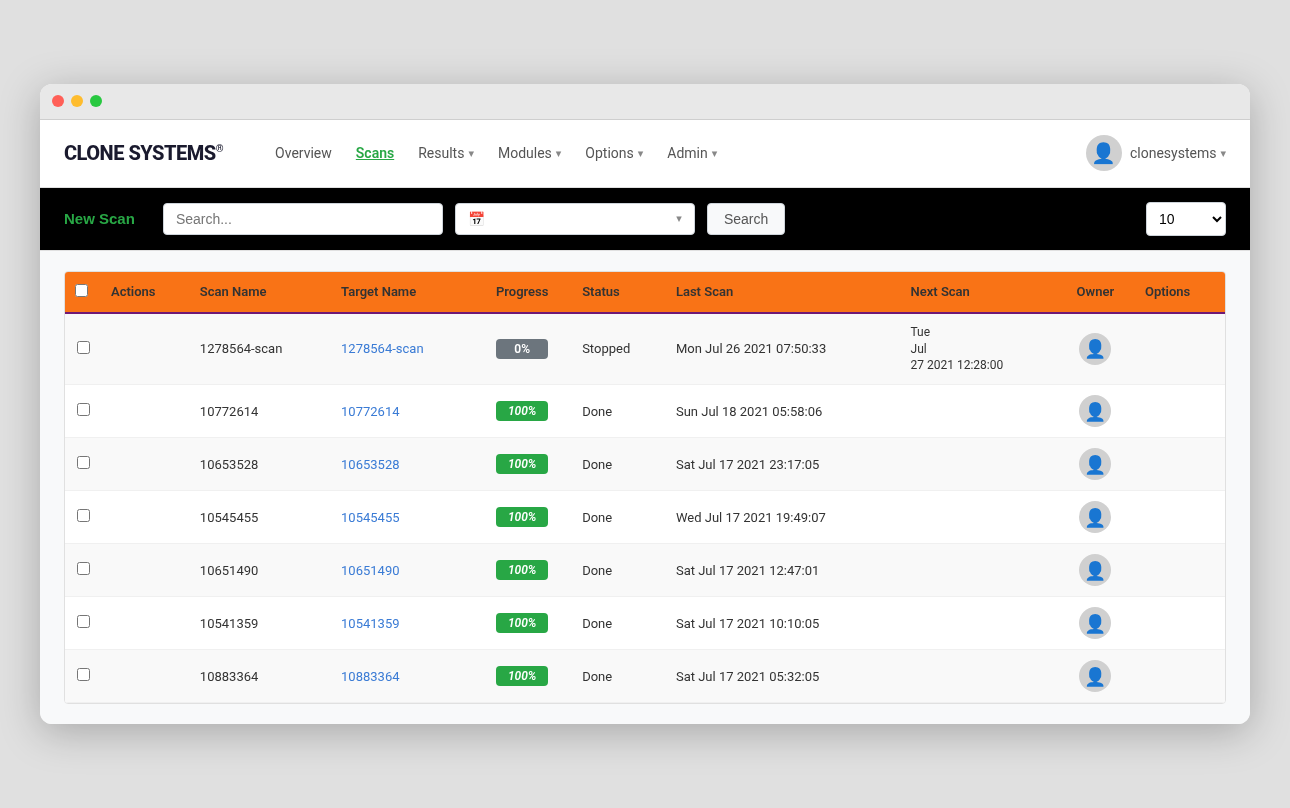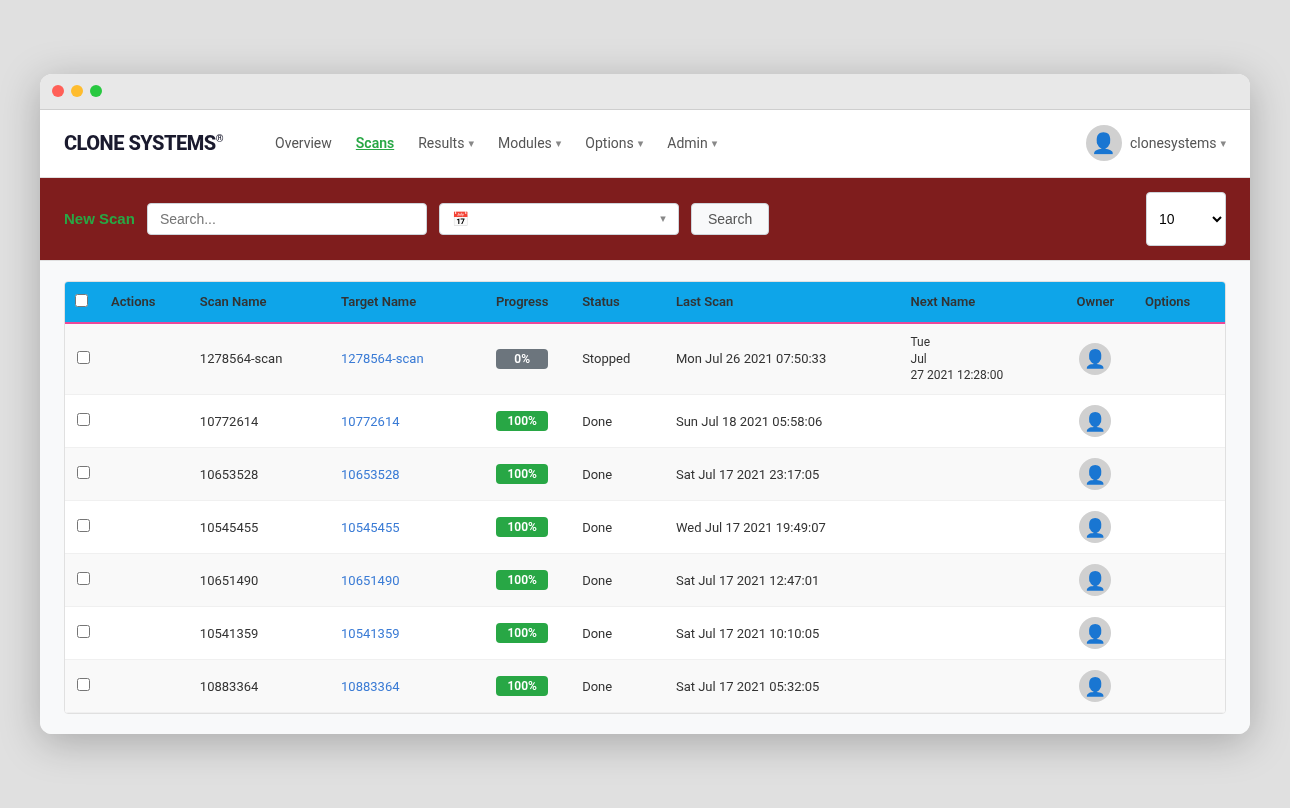--- a/index.html
+++ b/index.html
@@ -103,21 +103,21 @@
       color: #555;
       display: flex;
       align-items: center;
       gap: 4px;
     }
     .content {
       background: #f8f9fa;
       padding: 0;
     }
     .toolbar {
-      background: #7f1d1d;
+      background: #000000;
       padding: 14px 24px;
       display: flex;
       align-items: center;
       gap: 12px;
       border-bottom: 1px solid #e0e0e0;
     }
     .new-scan-btn {
       color: #28a745;
       font-weight: 700;
       font-size: 15px;
@@ -128,20 +128,21 @@
       padding: 4px 0;
     }
     .search-input {
       border: 1px solid #ced4da;
       border-radius: 4px;
       padding: 7px 12px;
       font-size: 14px;
       width: 280px;
       outline: none;
       background: #fff;
+      margin-left: 16px;
     }
     .date-picker {
       border: 1px solid #ced4da;
       border-radius: 4px;
       padding: 7px 12px;
       font-size: 14px;
       width: 240px;
       outline: none;
       background: #fff;
       display: flex;
@@ -155,21 +156,21 @@
       border-radius: 4px;
       padding: 7px 16px;
       font-size: 14px;
       cursor: pointer;
       color: #555;
     }
     .spacer { flex: 1; }
     .per-page-select {
       border: 1px solid #ced4da;
       border-radius: 4px;
-      padding: 17px 8px;
+      padding: 7px 8px;
       font-size: 14px;
       background: #fff;
       cursor: pointer;
       width: 80px;
     }
     .main-content {
       padding: 20px 24px;
     }
     .scan-count {
       font-size: 20px;
@@ -181,22 +182,22 @@
       background: #fff;
       border: 1px solid #e0e0e0;
       border-radius: 4px;
       overflow: hidden;
     }
     table {
       width: 100%;
       border-collapse: collapse;
     }
     thead tr {
-      background: #0ea5e9;
-      border-bottom: 2px solid #ec4899;
+      background: #f97316;
+      border-bottom: 2px solid #701a75;
     }
     thead th {
       padding: 12px 10px;
       text-align: left;
       font-size: 13px;
       font-weight: 600;
       color: #333;
       white-space: nowrap;
     }
     thead th.center { text-align: center; }
@@ -224,20 +225,21 @@
     .badge-green {
       background: #28a745;
       color: #fff;
       border-radius: 4px;
       padding: 3px 10px;
       font-size: 12px;
       font-weight: 600;
       display: inline-block;
       min-width: 52px;
       text-align: center;
+      font-style: italic;
     }
     .badge-gray {
       background: #6c757d;
       color: #fff;
       border-radius: 4px;
       padding: 3px 10px;
       font-size: 12px;
       font-weight: 600;
       display: inline-block;
       min-width: 52px;
@@ -341,21 +343,21 @@
             <tr>
               <th style="width:36px;">
                 <input type="checkbox" style="">
               </th>
               <th>Actions</th>
               <th>Scan Name</th>
               <th>Target Name</th>
               <th class="center">Progress</th>
               <th>Status</th>
               <th>Last Scan</th>
-              <th>Next Name</th>
+              <th>Next Scan</th>
               <th class="center">Owner</th>
               <th>Options</th>
             </tr>
           </thead>
           <tbody id="table-body">
           <tr>
     <td class="td-center">
       <input type="checkbox" style="">
     </td>
     <td></td>

